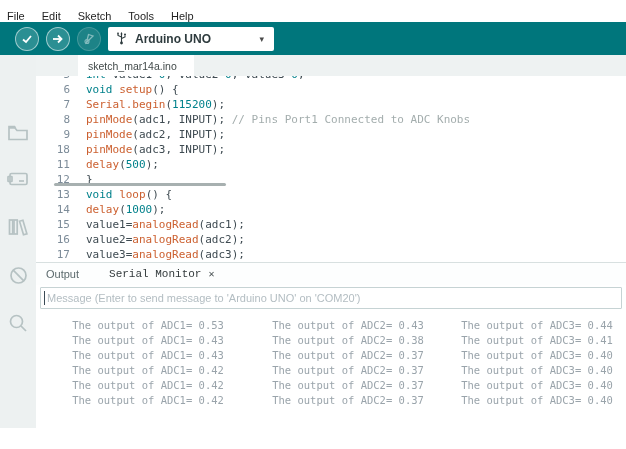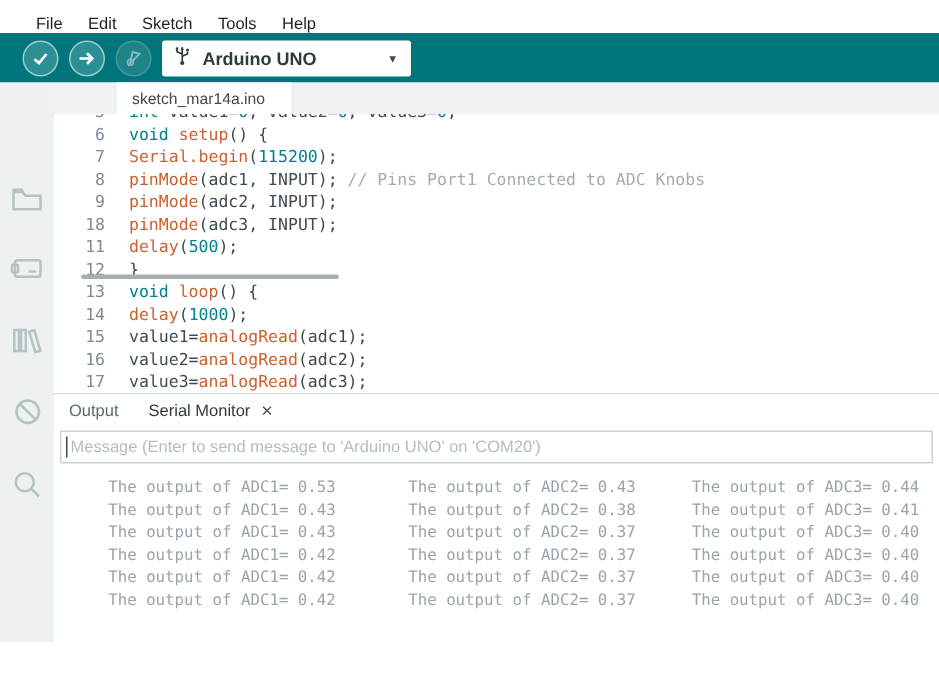--- a/index.html
+++ b/index.html
@@ -4,21 +4,21 @@
 <style>
   * { margin:0; padding:0; box-sizing:border-box; }
   html,body { background:#fff; }
   .app {
     position:relative; width:626px; height:449px; overflow:hidden;
     font-family:"Liberation Sans", sans-serif; background:#fff;
   }
   
   .menubar {
     position:absolute; left:0; top:0; width:626px; height:32px;
-    background:#fff; display:flex; align-items:center; padding-left:24px; gap:17px;
+    background:#fff; display:flex; align-items:center; padding-left:7px; gap:17px;
     font-size:11px; color:#1f1f1f;
   }
   .menubar span { cursor:default; }
   
   .toolbar {
     position:absolute; left:0; top:22px; width:626px; height:33px;
     background:#00767c; display:flex; align-items:center;
   }
   .tbtn {
     width:24px; height:24px; border-radius:50%; background:#2b8f93;
@@ -71,21 +71,21 @@
     position:absolute; left:54px; top:183px; width:172px; height:3px;
     background:#a7b0b0; border-radius:2px;
   }
   
   .panel-border { position:absolute; left:36px; top:262px; width:590px; height:1px; background:#d8e0e0; }
   .panel-tabs {
     position:absolute; left:36px; top:263px; width:590px; height:22px;
     background:#fdfefe; display:flex; align-items:center; font-size:11px;
   }
   .ptab-output { margin-left:10px; color:#5c6a6d; }
-  .ptab-serial { margin-left:20px; color:#333a3c; display:flex; align-items:flex-start; gap:7px; }
+  .ptab-serial { margin-left:30px; color:#333a3c; display:flex; align-items:flex-start; gap:7px;font-family:Liberation Mono, monospace; }
   .ptab-close { color:#4a5254; font-size:10px; }
   .msg-wrap { position:absolute; left:40px; top:287px; width:582px; height:22px; }
   .msg-input {
     width:100%; height:100%; border:1px solid #c6d3d4; border-radius:1px;
     font-family:"Liberation Sans", sans-serif; font-size:11px; color:#3f4b52;
     padding-left:6px; outline:none; background:#fff;
   }
   .msg-input::placeholder { color:#b3bdc2; opacity:1; }
   .msg-caret { position:absolute; left:4px; top:4px; width:1px; height:14px; background:#3a4a55; }
   .serial-rows {

